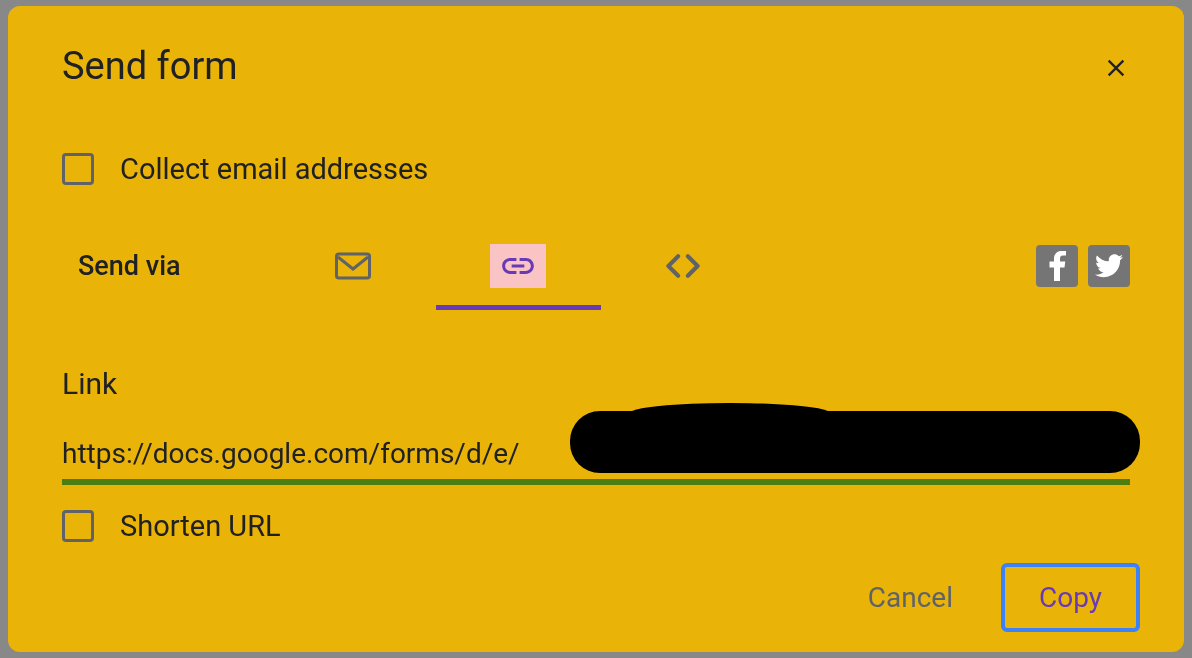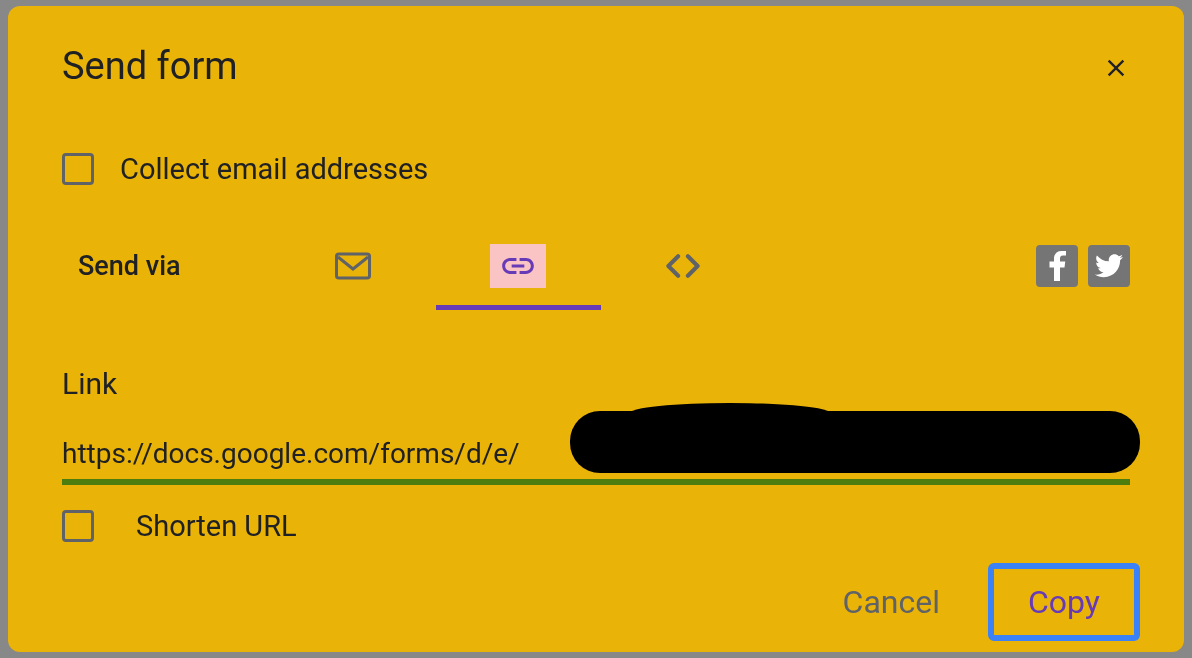--- a/index.html
+++ b/index.html
@@ -170,45 +170,45 @@
       left: 60px;
       width: 200px;
       height: 20px;
       background: #000;
       border-radius: 50%;
     }
     .shorten-row {
       padding: 24px 35px 0 54px;
       display: flex;
       align-items: center;
-      gap: 42px;
+      gap: 26px;
     }
     .footer {
       padding: 20px 44px 24px 54px;
       display: flex;
       justify-content: flex-end;
       align-items: center;
       gap: 20px;
       margin-top: auto;
     }
     .btn-text {
-      font-size: 32px;
+      font-size: 28px;
       padding: 14px 28px;
       cursor: pointer;
       border-radius: 6px;
       background: transparent;
       border: none;
       font-family: inherit;
     }
     .btn-cancel {
       color: #5f6368;
     }
     .btn-copy {
       color: #673ab7;
-      border: 6px solid #3b82f6;
+      border: 4px solid #3b82f6;
       padding: 14px 34px;
     }
   </style>
 </head>
 <body>
 
 <div class="dialog">
 
   <div class="dialog-header">
     <h1 class="dialog-title">Send form</h1>

